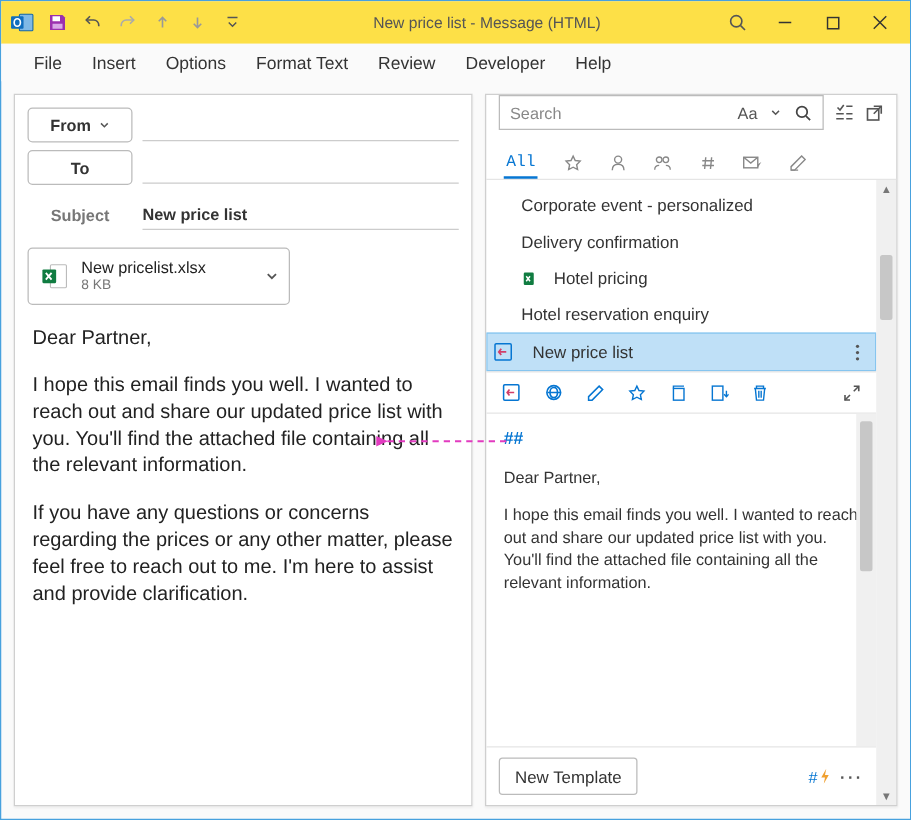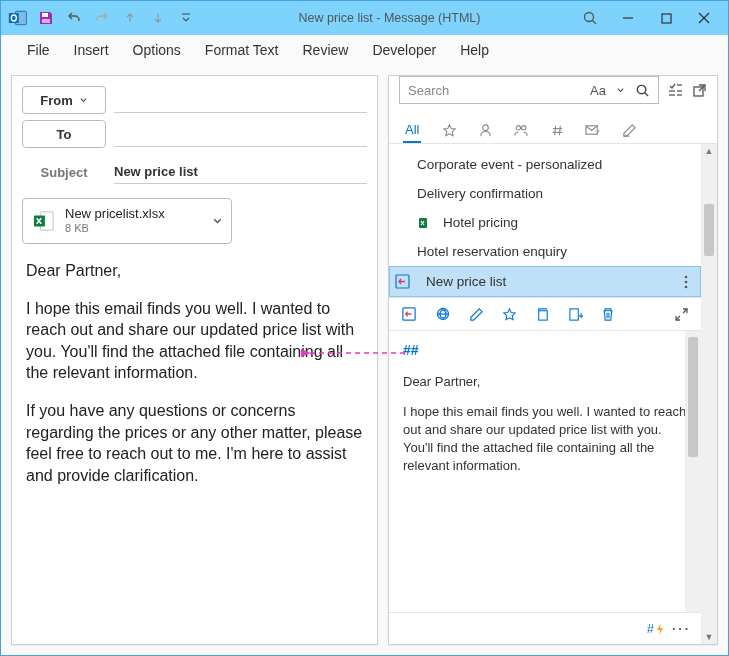--- a/index.html
+++ b/index.html
@@ -25,21 +25,21 @@
     width:729px;height:656px;
     border:1px solid #47a1de;
     position:relative;
     background:#fafafa;
   }
   
   .titlebar{
     height:34px;
     display:flex;align-items:center;
     padding:0 4px;
-    background:#7dd3fc;
+    background:#fde047;
   }
   .tb-left{display:flex;align-items:center;gap:2px;}
   .tb-icon{width:26px;height:26px;display:flex;align-items:center;justify-content:center;}
   .tb-title{
     flex:1;text-align:center;color:#555;font-size:12.5px;
     display:flex;align-items:center;justify-content:center;gap:6px;
   }
   .tb-right{display:flex;align-items:center;gap:18px;padding-right:10px;color:#333;}
   .tb-btn{width:20px;height:20px;display:flex;align-items:center;justify-content:center;}
   
@@ -117,20 +117,21 @@
   .searchbox{
     flex:1;height:28px;border:1px solid #bbb;display:flex;align-items:center;
     padding:0 8px;gap:6px;color:#888;font-size:13px;justify-content:space-between;
   }
   .searchbox .sinner{display:flex;align-items:center;gap:10px;}
   .filterrow{
     display:flex;align-items:center;gap:20px;padding:6px 14px 0 14px;
     color:#555;
     border-bottom:1px solid #e5e5e5;
     height:32px;
+    font-family:Liberation Mono, monospace;
   }
   .ftab{padding:4px 2px;border-bottom:2px solid transparent;font-size:13px;}
   .ftab.active{color:var(--accent);border-bottom-color:var(--accent);}
   .ficon{width:16px;height:16px;display:flex;align-items:center;justify-content:center;color:#777;}
   
   .tlistwrap{flex:1;position:relative;overflow:hidden;display:flex;}
   .tlistinner{flex:1;display:flex;flex-direction:column;}
   .tlist{padding:6px 0 0 0;}
   .titem{
     display:flex;align-items:center;gap:10px;height:29px;
@@ -500,20 +501,21 @@
           <div class="preview">
             <div class="hh">##</div>
             <p>Dear Partner,</p>
             <p>I hope this email finds you well. I wanted to reach out and share our updated price list with you. You'll find the attached file containing all the relevant information.</p>
             <div class="pscroll">
               <div class="thumb"></div>
             </div>
           </div>
 
           <div class="pfoot">
+            <div class="newtpl">New Template</div>
             <span class="spacer"></span>
             <span class="ficon2"># <svg width="8" height="12" viewBox="0 0 8 12" fill="#f0a030">
                   <path d="M5 0L1 7h3l-1 5 4-7H4z"></path>
                 </svg></span>
             <span class="dots">···</span>
           </div>
         </div>
         <div class="tscroll">
           <span class="arr" style="top:2px">▲</span>
           <div class="thumb"></div>

